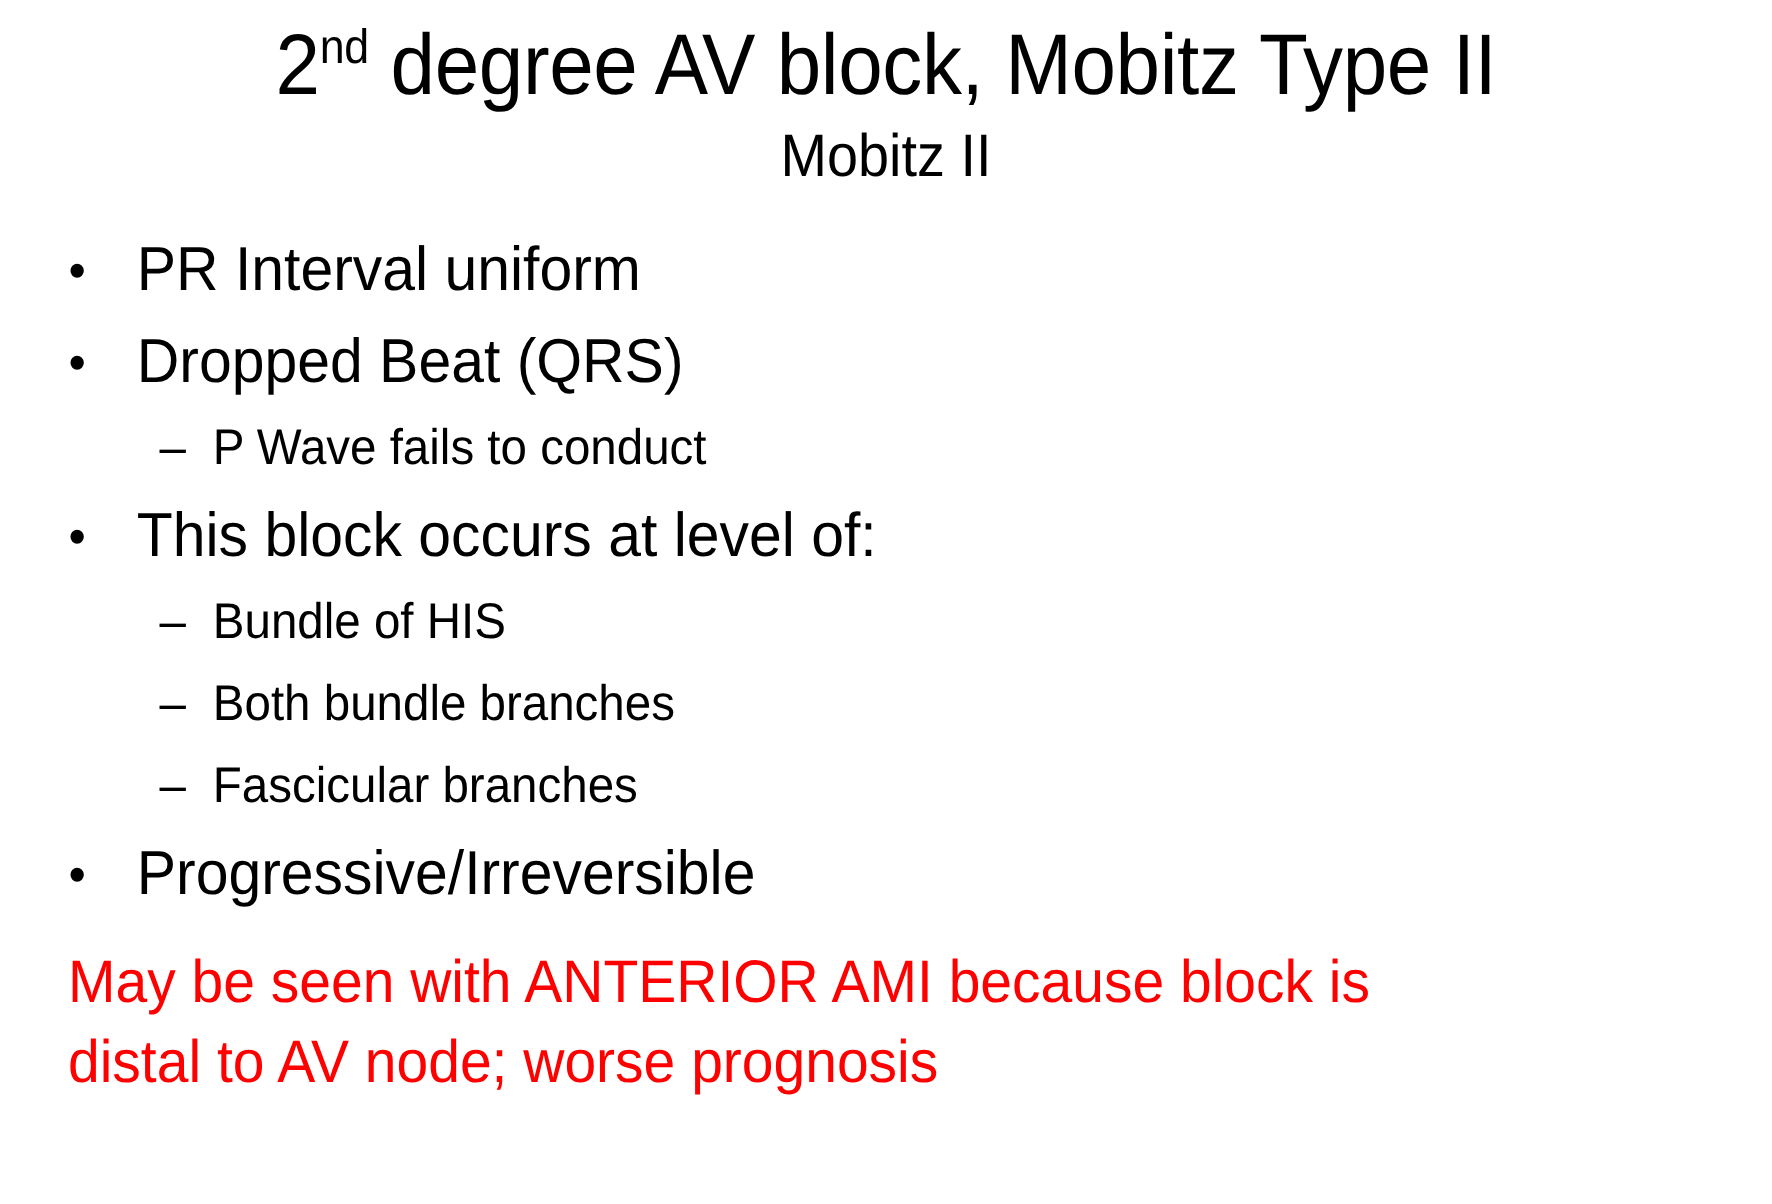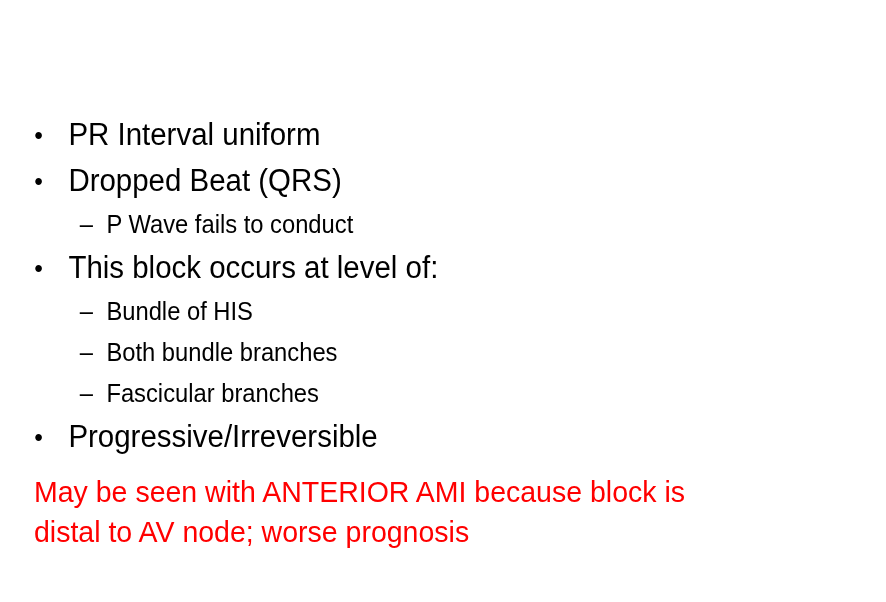--- a/index.html
+++ b/index.html
@@ -110,20 +110,24 @@
   }
   .emphasis-line {
     white-space: nowrap;
   }
 </style>
 </head>
 <body>
 
 <div class="slide" style="background: rgb(255, 255, 255);">
 
+  <div class="title-block">
+    <div class="slide-title"><span>2</span><sup>nd</sup><span> degree AV block, Mobitz Type II</span></div>
+    <div class="slide-subtitle">Mobitz II</div>
+  </div>
 
   <div class="body">
 
     <div class="bullet-l1">
       <span class="marker">•</span>
       <span class="bullet-text">PR Interval uniform</span>
     </div>
 
     <div class="bullet-l1">
       <span class="marker">•</span>

